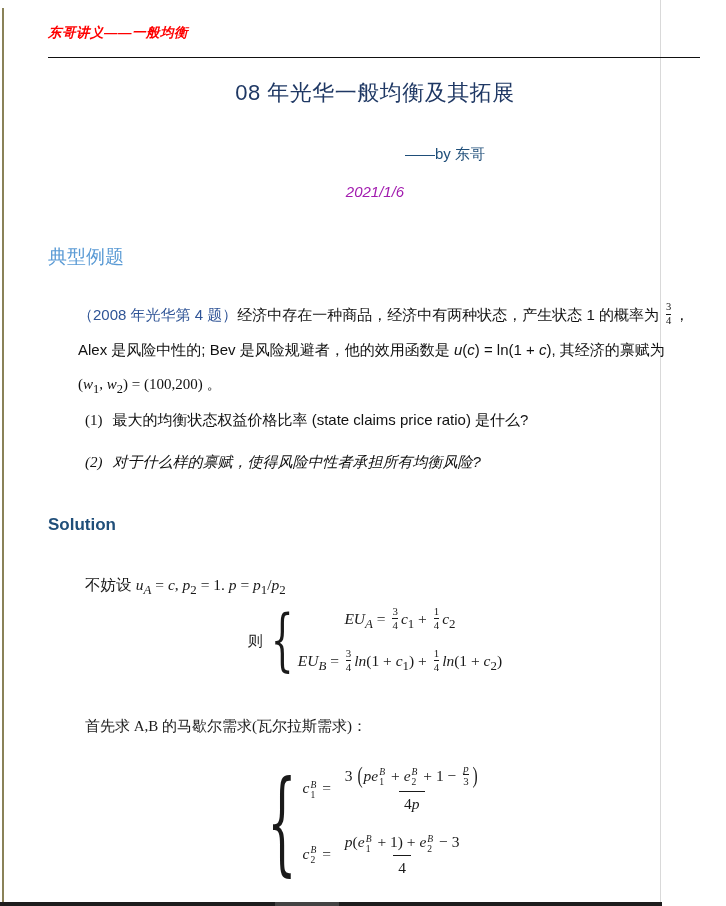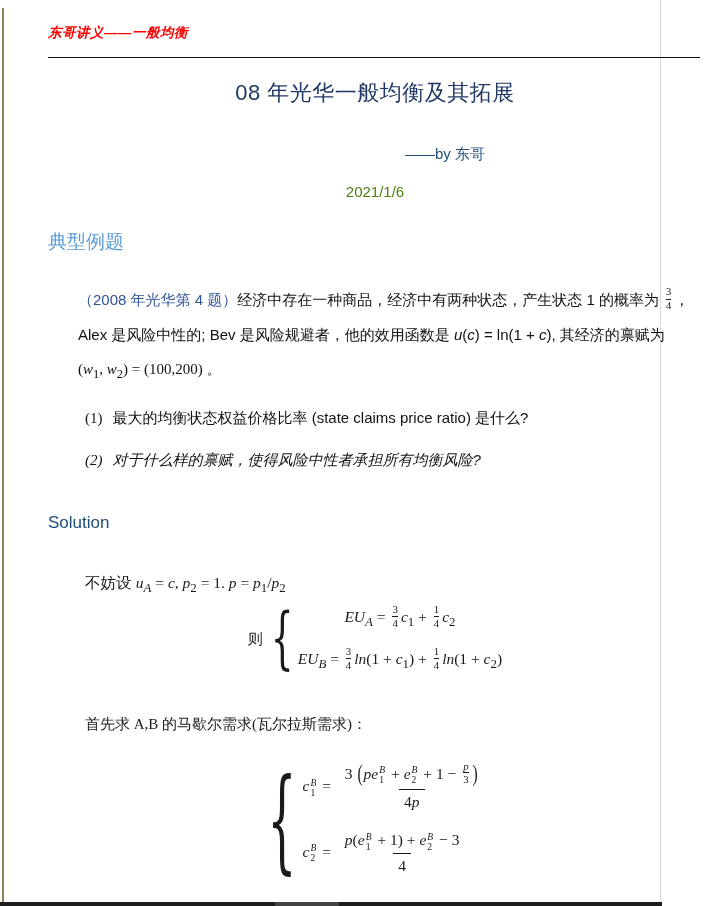--- a/index.html
+++ b/index.html
@@ -17,34 +17,34 @@
     margin-top:24px; font-size:13.5px; font-weight:bold; font-style:italic;
     color:#fe0000; letter-spacing:0.5px;
   }
   .divider { margin-top:15px; border:none; border-top:1.6px solid #111; width:652px; }
 
   .doc-title {
     margin-top:20px; text-align:center; color:#1f3864;
     font-size:22px; font-weight:500; letter-spacing:0.5px;
   }
   .byline { margin-top:37px; margin-left:357px; color:#1f4e79; font-size:15px; }
-  .doc-date { margin-top:19px; text-align:center; font-size:15px; color:#4d7c0f; }
+  .doc-date { margin-top:19px; text-align:center; font-size:15px; color:#a21caf;font-style:italic; }
 
-  .section-heading { margin-top:29px; color:#5b9bd5; font-size:19px; font-weight:400; }
+  .section-heading { margin-top:44px; color:#5b9bd5; font-size:19px; font-weight:400; }
 
   .para { margin-top:27px; font-size:15px; line-height:35px; color:#111; }
   .para .line { white-space:nowrap;margin-left:30px; }
   .tag-blue { color:#2f5496; }
 
   .q-item { margin-left:37px; font-size:15px; color:#111; line-height:26px; }
-  .q1 { margin-top:13px; }
+  .q1 { }
   .q2 { margin-top:16px;font-style:italic; }
   .q-label { margin-right:10px; }
 
-  .solution-heading { margin-top:40px; font-size:17px; font-weight:normal; color:#1f4e79; }
+  .solution-heading { margin-top:40px; font-size:17px; font-weight:bold; color:#1f4e79; }
 
   .math { font-family:"Liberation Serif","DejaVu Serif",serif; }
   .assume-line { margin-top:40px; margin-left:37px; font-size:15.5px; }
   .marshall-line { margin-top:42px; margin-left:37px; font-size:15px;
                    font-family:Liberation Serif, serif; }
 
   .display-math { display:flex; justify-content:center; align-items:center; font-size:15.5px; }
   .eu-block { margin-top:9px; }
   .c-block  { margin-top:27px; }
 

